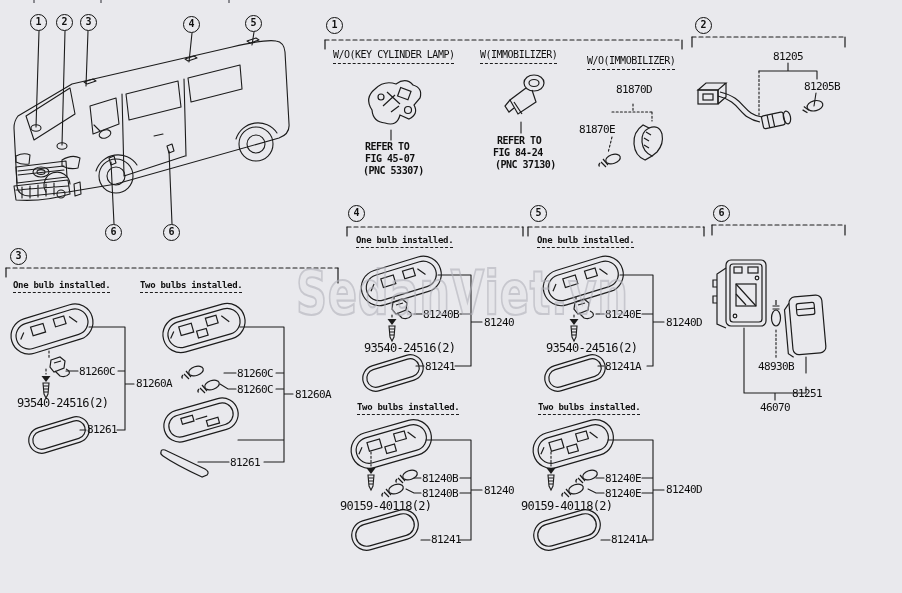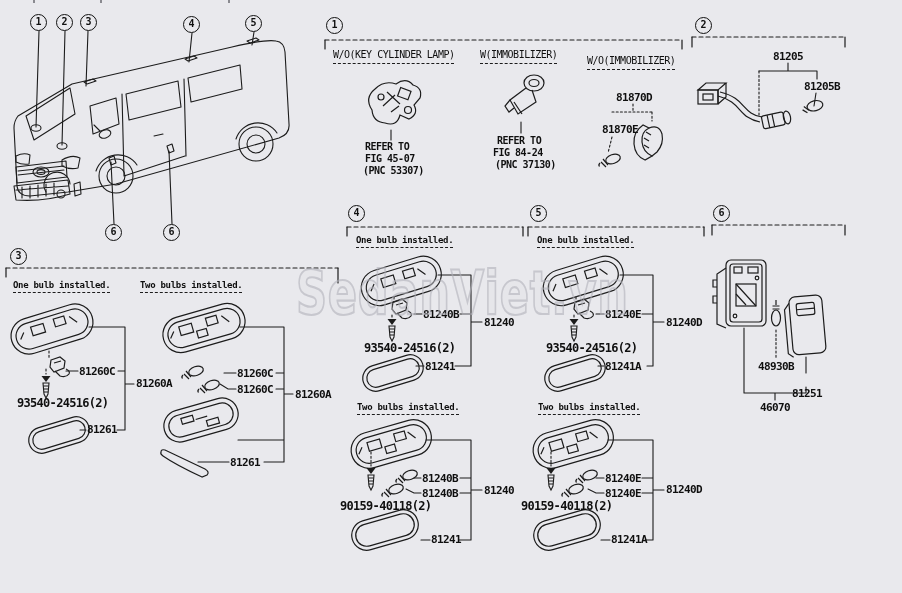--- a/index.html
+++ b/index.html
@@ -1,20 +1,20 @@
 <!DOCTYPE html>
 <html><head>
 <meta charset="utf-8">
 <style>
   html,body{margin:0;padding:0;background:#d4d4d8;}
   .stage{position:relative;width:902px;height:593px;background:#e9e9ed;overflow:hidden;
          font-family:"DejaVu Sans Mono","Liberation Mono",monospace;color:#0f0f0f;}
   svg.art{position:absolute;}
   .lines{position:absolute;left:0;top:0;z-index:1;}
-  .lbl{position:absolute;font-weight:bold;font-size:11px;letter-spacing:-0.6px;
+  .lbl{position:absolute;font-weight:normal;font-size:11px;letter-spacing:-0.6px;
        line-height:11px;white-space:nowrap;z-index:3;}
   .lbl-sm{font-size:12px;letter-spacing:-0.7px;}
   .hd{position:absolute;font-weight:bold;font-size:9px;letter-spacing:-0.3px;white-space:nowrap;
       line-height:10px;border-bottom:1px dashed #1c1c1c;padding-bottom:2px;z-index:3;}
   .ttl{position:absolute;font-weight:normal;font-size:10px;letter-spacing:-0.5px;white-space:nowrap;
       line-height:11px;border-bottom:1px dashed #1c1c1c;padding-bottom:3px;z-index:3;}
   .note{position:absolute;font-weight:bold;font-size:10px;letter-spacing:-0.5px;
       line-height:12px;white-space:nowrap;z-index:3;}
   .co{position:absolute;width:17px;height:17px;border:1.6px solid #111;border-radius:50%;
       box-sizing:border-box;font-size:10px;font-weight:bold;line-height:13.5px;text-align:center;
@@ -169,22 +169,22 @@
       <ellipse cx="36" cy="13" rx="10" ry="8"></ellipse>
         <ellipse cx="36" cy="13" rx="5" ry="3.5"></ellipse>
       <path d="M28,18 L12,30 L20,44 L38,32 L34,20"></path>
       <path d="M16,32 l8,12 M12,30 l-5,6 4,6 5,-4"></path>
     </g>
   </svg>
   <div class="note" style="left:497px;top:135px">REFER TO</div>
   <div class="note" style="left:493px;top:147px">FIG 84-24</div>
   <div class="note" style="left:495px;top:159px">(PNC 37130)</div>
 
-  <div class="lbl" style="left:616px;top:92px">81870D</div>
-  <div class="lbl" style="left:602px;top:124px">81870E</div>
+  <div class="lbl" style="left:616px;top:84px">81870D</div>
+  <div class="lbl" style="left:579px;top:124px">81870E</div>
   <svg class="art" style="left:629px;top:120px" width="38" height="44" viewBox="0 0 38 44">
     <g fill="none" stroke="#1c1c1c" stroke-width="1.2">
       <path d="M14,5 Q4,12 5,24 Q6,36 16,40 L23,36 Q14,32 13,22 Q12,12 20,8 Z"></path>
       <path d="M20,8 Q30,4 33,14 Q35,24 28,32 L23,36"></path>
       <path d="M17,12 l5,3 M15,18 l5,3 M15,25 l5,3"></path>
     </g>
   </svg>
   <svg class="art" style="left:597px;top:150px" width="26" height="20" viewBox="0 0 26 20">
     <g fill="none" stroke="#1c1c1c" stroke-width="1.2">
       <ellipse cx="16" cy="9" rx="7.5" ry="4.5" transform="rotate(-18 16 9)"></ellipse>

